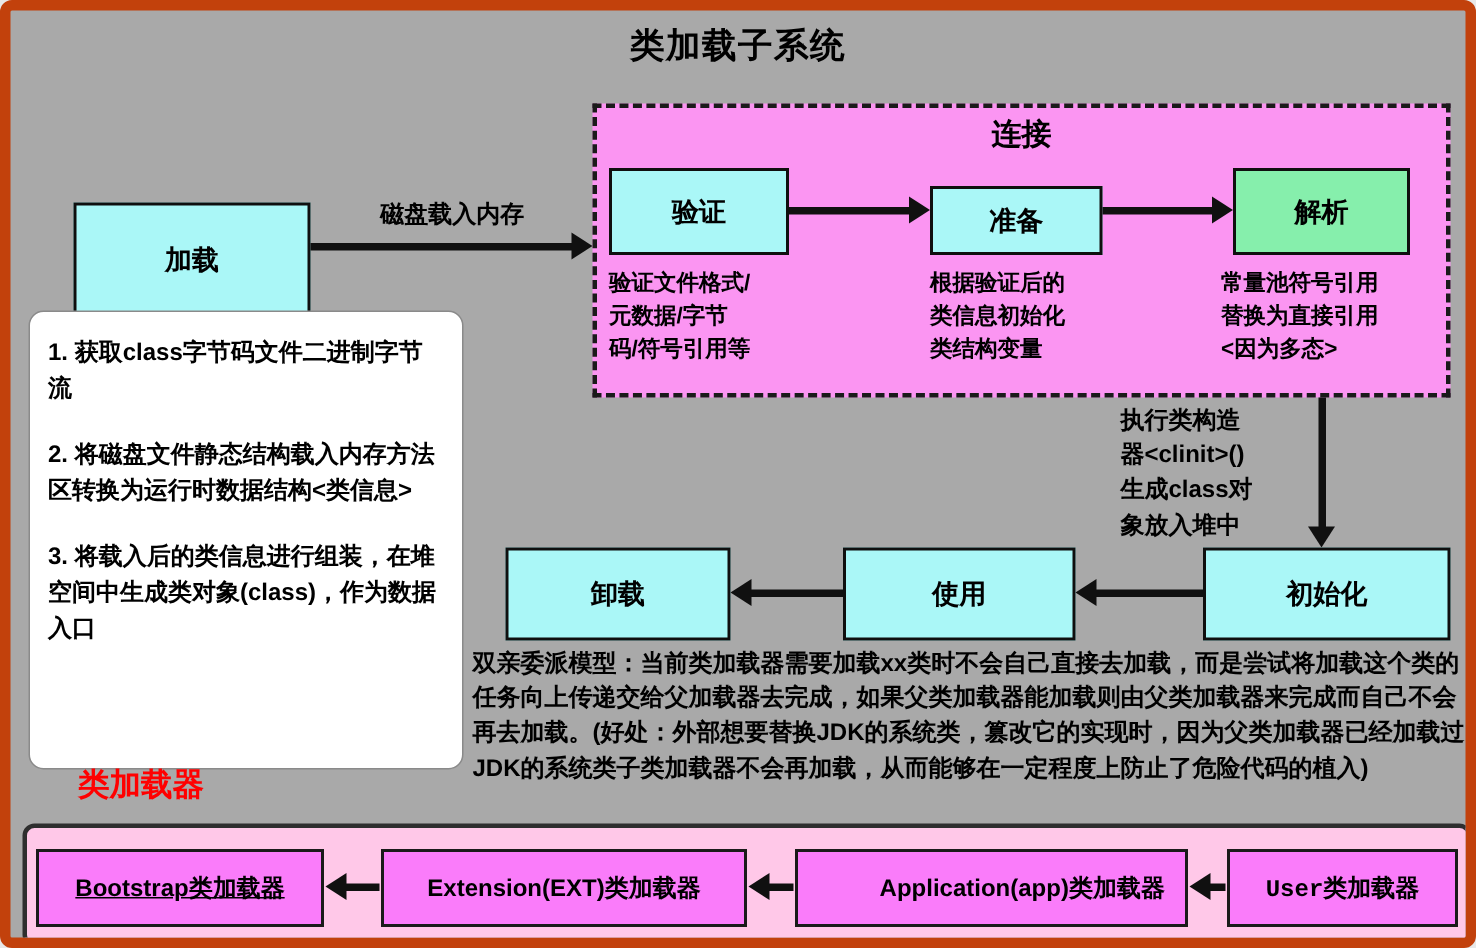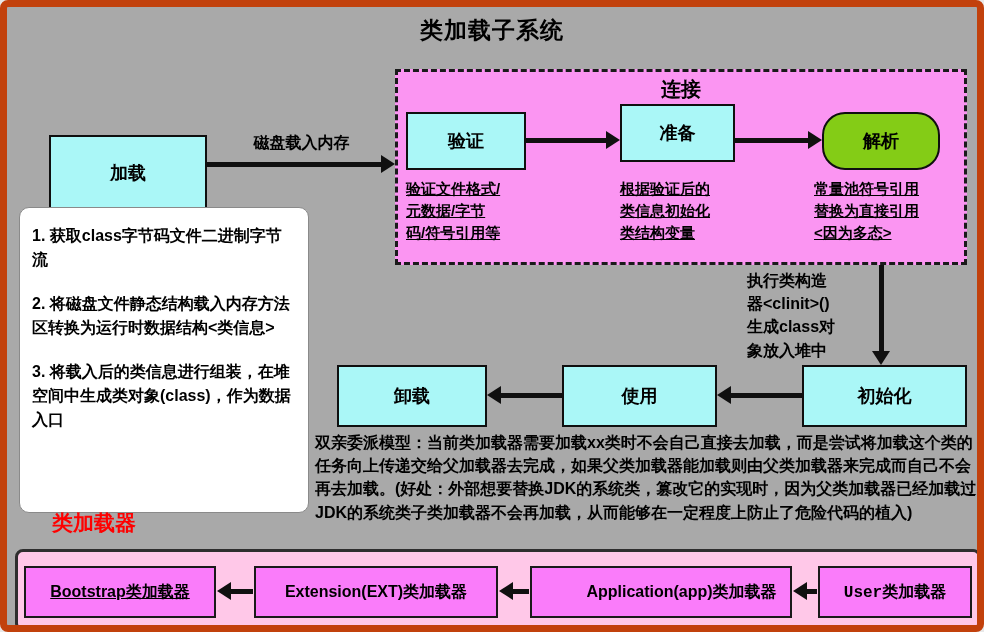--- a/index.html
+++ b/index.html
@@ -21,37 +21,36 @@
     position:absolute; left:0; top:8px; width:100%;
     text-align:center; font-size:23px; letter-spacing:1px;
   }
   .box {
     position:absolute;
     display:flex; align-items:center; justify-content:center;
     border:2px solid #0f0f0f;
     font-size:18px;
   }
   .cyan   { background:#aaf7f7; }
-  .salmon { background:#84cc16;border-radius:23px; }
+  .salmon { background:#86efac; }
 
   .linking {
     position:absolute;
     left:388px; top:62px; width:572px; height:196px;
     background:#fb95f2;
     border:3px dashed #1a1a1a;
   }
   .linking-title {
     position:absolute; left:0; top:4px; width:100%;
     text-align:center; font-size:20px;
   }
   .stage-desc {
     position:absolute;
     font-size:15px; line-height:1.45;
     white-space:pre-line;
-    text-decoration:underline;
   }
 
   .notes {
     position:absolute;
     left:12px; top:200px; width:290px; height:306px;
     background:#ffffff;
     border:1px solid #8a8a8a;
     border-radius:10px;
     padding:16px 12px;
     font-size:16px; line-height:1.5;
@@ -122,21 +121,21 @@
   <div class="title">类加载子系统</div>
 
   <div class="box cyan" style="left:42px; top:128px; width:158px; height:76px;">加载</div>
   <div class="disk-label">磁盘载入内存</div>
   <div class="arrow-h to-right" style="left:200px; top:155px; width:175px;"></div>
 
   <div class="linking">
     <div class="linking-title">连接</div>
 
     <div class="box cyan" style="left:8px; top:40px; width:120px; height:58px;">验证</div>
-    <div class="box cyan" style="left:222px; top:32px; width:115px; height:58px;">准备</div>
+    <div class="box cyan" style="left:222px; top:52px; width:115px; height:46px;">准备</div>
     <div class="box salmon" style="left:424px; top:40px; width:118px; height:58px;">解析</div>
 
     <div class="arrow-h to-right" style="left:128px; top:66px; width:81px;"></div>
     <div class="arrow-h to-right" style="left:337px; top:66px; width:74px;"></div>
 
     <div class="stage-desc" style="left:8px; top:106px; width:140px;">验证文件格式/
 元数据/字节
 码/符号引用等</div>
     <div class="stage-desc" style="left:222px; top:106px; width:140px;">根据验证后的
 类信息初始化

